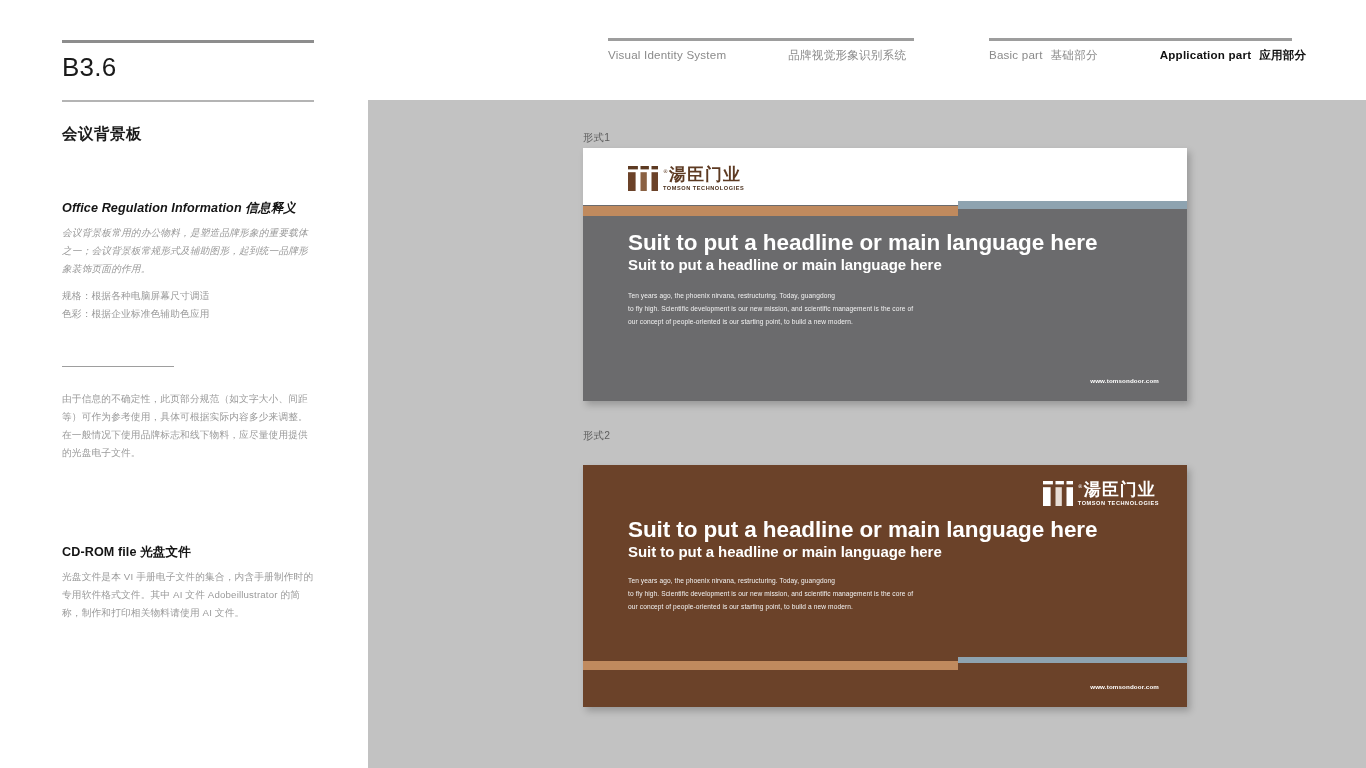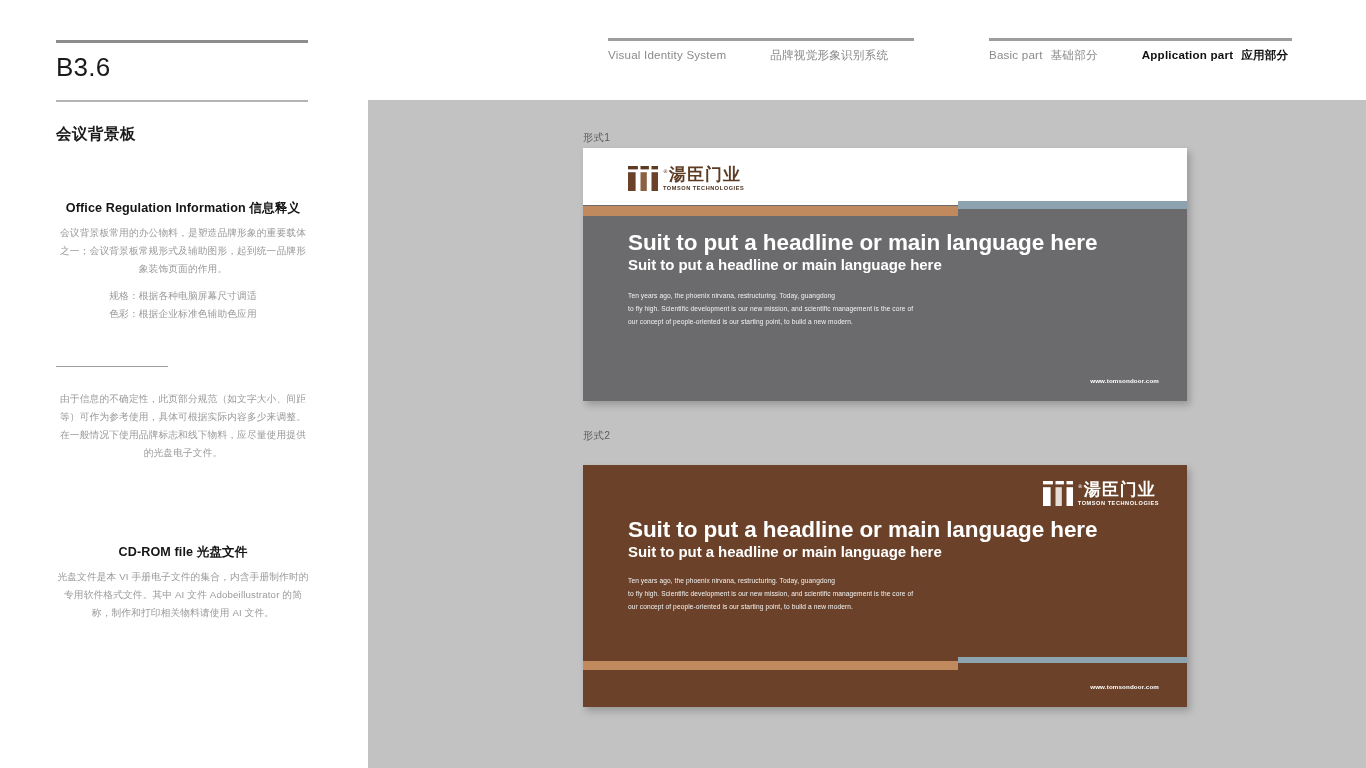--- a/index.html
+++ b/index.html
@@ -11,25 +11,24 @@
     height: 768px;
     background: #ffffff;
     font-family: "Liberation Sans", sans-serif;
     overflow: hidden;
     position: relative;
   }
 
   
   .left-col {
     position: absolute;
-    left: 56px;
+    left: 62px;
     top: 0;
     width: 254px;
     height: 758px;
-    text-align: center;
   }
   .rule-top {
     position: absolute;
     left: 0; top: 40px;
     width: 252px; height: 3px;
     background: #8d8d8d;
   }
   .page-code {
     position: absolute;
     left: 0; top: 52px;
@@ -106,21 +105,21 @@
     display: flex;
     align-items: baseline;
     white-space: nowrap;
   }
   .nav-item {
     font-size: 11.6px;
     color: #8a8a8a;
     letter-spacing: 0.2px;
   }
   .nav-item.cn { margin-left: 8px; }
-  .nav-item.sep { margin-left: 44px; text-align: center; }
+  .nav-item.sep { margin-left: 62px; text-align: center; }
   .nav-item.active {
     color: #111111;
     font-weight: 700;
   }
 
   
   .panel-label {
     position: absolute;
     font-size: 10.3px;
     color: #5d5d5d;
@@ -272,21 +271,21 @@
     </div>
   </div>
 </div>
 
 <div class="left-col">
   <div class="rule-top"></div>
   <div class="page-code">B3.6</div>
   <div class="rule-under-code"></div>
   <div class="section-title-cn">会议背景板</div>
 
-  <div class="blk" style="top:200px;">
+  <div class="blk" style="top:200px;font-style:italic;">
     <p class="blk-head">Office Regulation Information 信息释义</p>
     <p class="blk-body">会议背景板常用的办公物料，是塑造品牌形象的重要载体之一；会议背景板常规形式及辅助图形，起到统一品牌形象装饰页面的作用。</p>
   </div>
 
   <div class="blk" style="top:287px;">
     <p class="blk-body">规格：根据各种电脑屏幕尺寸调适</p>
     <p class="blk-body">色彩：根据企业标准色辅助色应用</p>
   </div>
 
   <div class="divider-short" style="top:366px;"></div>

